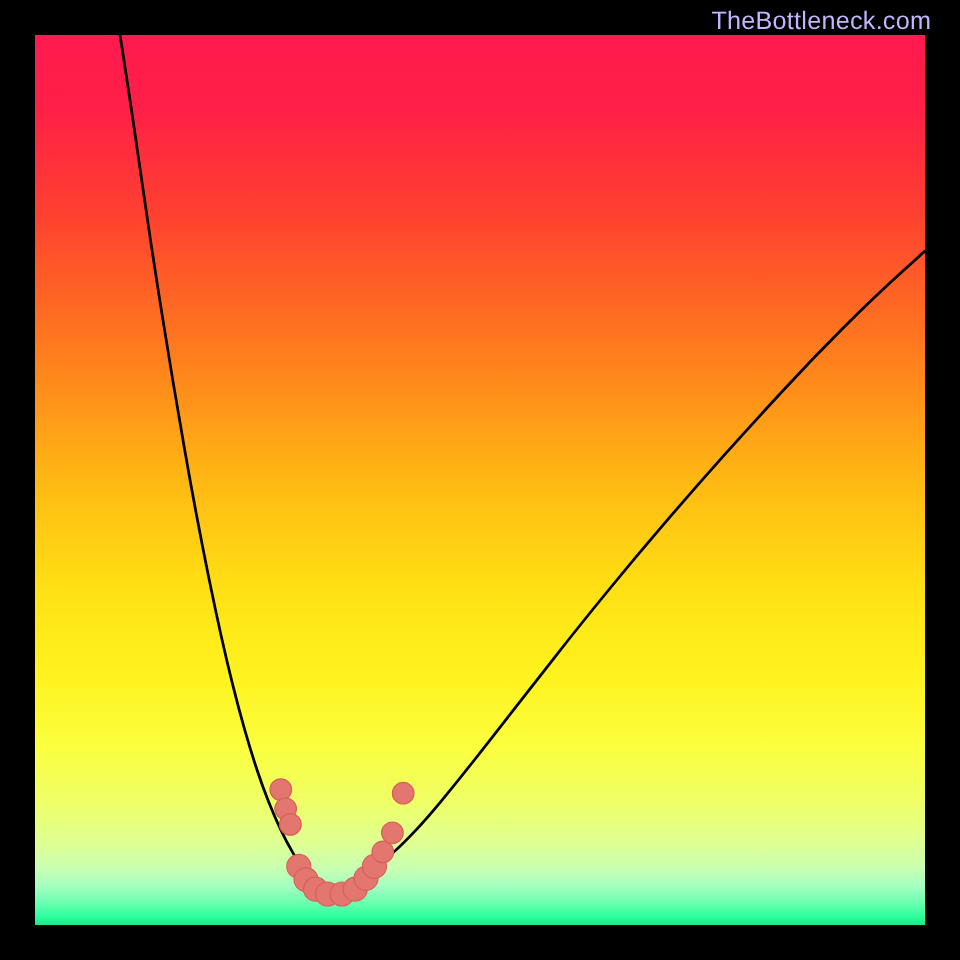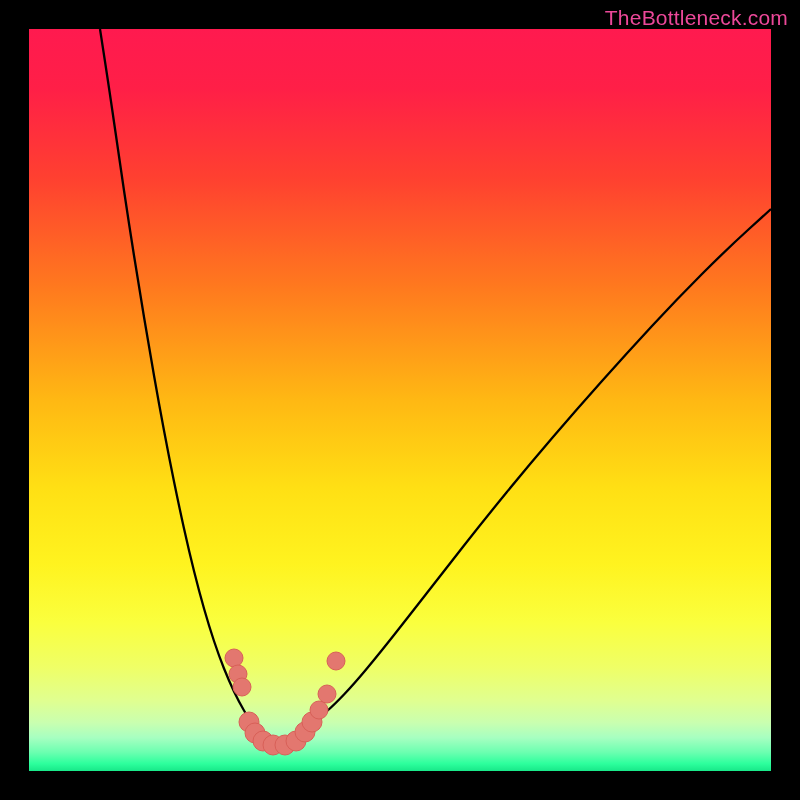--- a/index.html
+++ b/index.html
@@ -22,22 +22,22 @@
   .gradient-bg {
     position: absolute;
     left: 0;
     top: 0;
     width: 100%;
     height: 100%;
   }
   .watermark {
     position: absolute;
     top: 6px;
-    right: 12px;
-    color: #ec4899;
+    right: 24px;
+    color: #c4b5fd;
     font-size: 21px;
     font-weight: 500;
     letter-spacing: 0.2px;
   }
   svg.curves {
     position: absolute;
     left: 0;
     top: 0;
     width: 742px;
     height: 742px;

